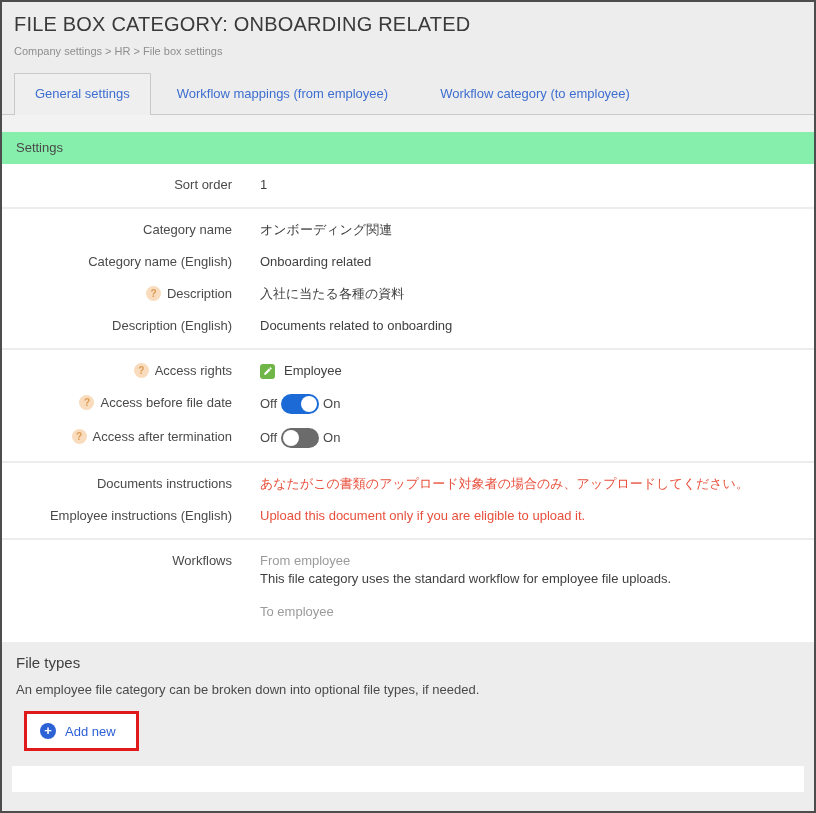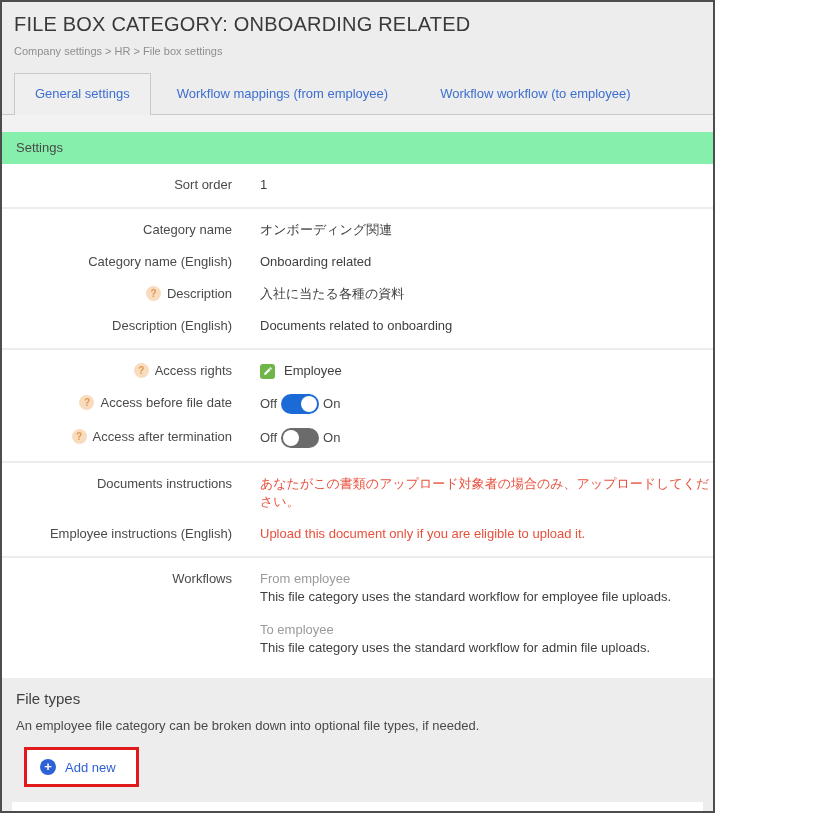--- a/index.html
+++ b/index.html
@@ -3,21 +3,21 @@
 <meta charset="utf-8">
 <style>
   * { box-sizing: border-box; margin: 0; padding: 0; }
   html, body { background: #fff; }
   body {
     width: 816px; height: 813px;
     font-family: "Liberation Sans", "DejaVu Sans", sans-serif;
     color: #3f3f3f;
   }
   .frame {
-    width: 715px; height: 813px;
+    width: 816px; height: 813px;
     border: 2px solid #4d4d4d;
     background: #ededed;
     overflow: hidden;
   }
 
   
   .page-header { padding: 11px 12px 0 12px; }
   .page-title {
     font-size: 20px; font-weight: 400; color: #3a3a3a; letter-spacing: .2px;
   }
@@ -128,21 +128,21 @@
 <div class="frame">
 
   <div class="page-header">
     <div class="page-title">FILE BOX CATEGORY: ONBOARDING RELATED</div>
     <div class="breadcrumb">Company settings &gt; HR &gt; File box settings</div>
   </div>
 
   <div class="tabs">
     <div class="tab active">General settings</div>
     <div class="tab">Workflow mappings (from employee)</div>
-    <div class="tab">Workflow workflow (to employee)</div>
+    <div class="tab">Workflow category (to employee)</div>
   </div>
   <div class="tab-gap"></div>
 
   <div class="section-bar">Settings</div>
 
   <div class="settings-body">
 
     <div class="group">
       <div class="row">
         <div class="row-label">
@@ -247,21 +247,20 @@
         <div class="row-label">
             <span>Workflows</span>
           </div>
         <div class="row-value">
           <div class="wf-block">
             <div class="wf-title">From employee</div>
             <div class="wf-text">This file category uses the standard workflow for employee file uploads.</div>
           </div>
           <div class="wf-block">
             <div class="wf-title">To employee</div>
-            <div class="wf-text">This file category uses the standard workflow for admin file uploads.</div>
           </div>
         </div>
       </div>
     </div>
 
   </div>
 
   <div class="file-types">
     <div class="file-types-title">File types</div>
     <div class="file-types-desc">An employee file category can be broken down into optional file types, if needed.</div>

